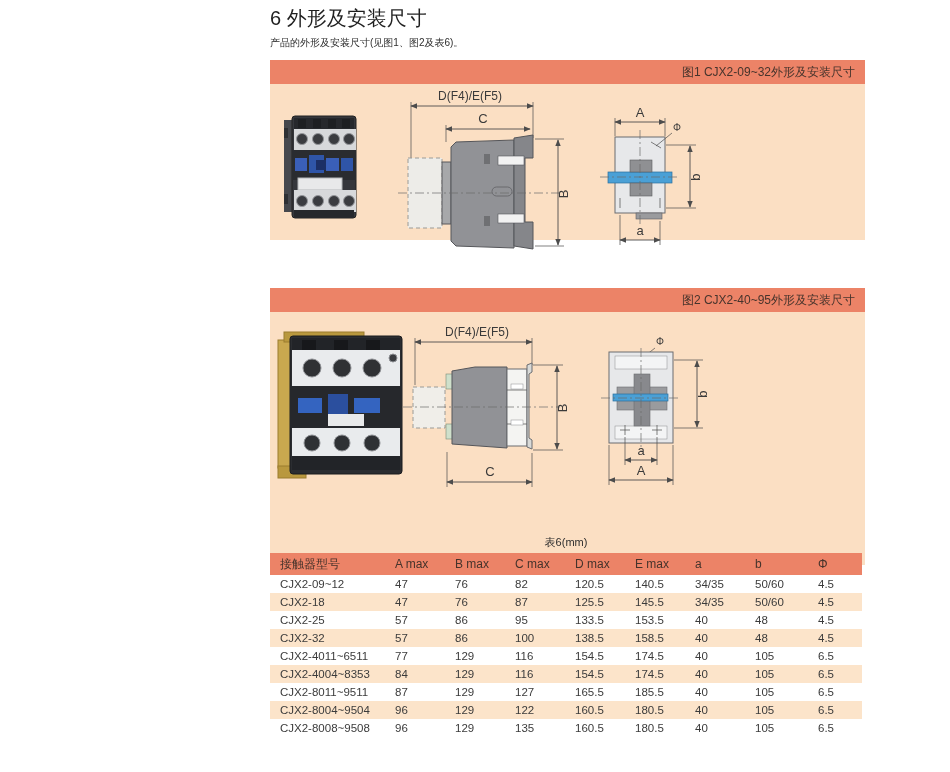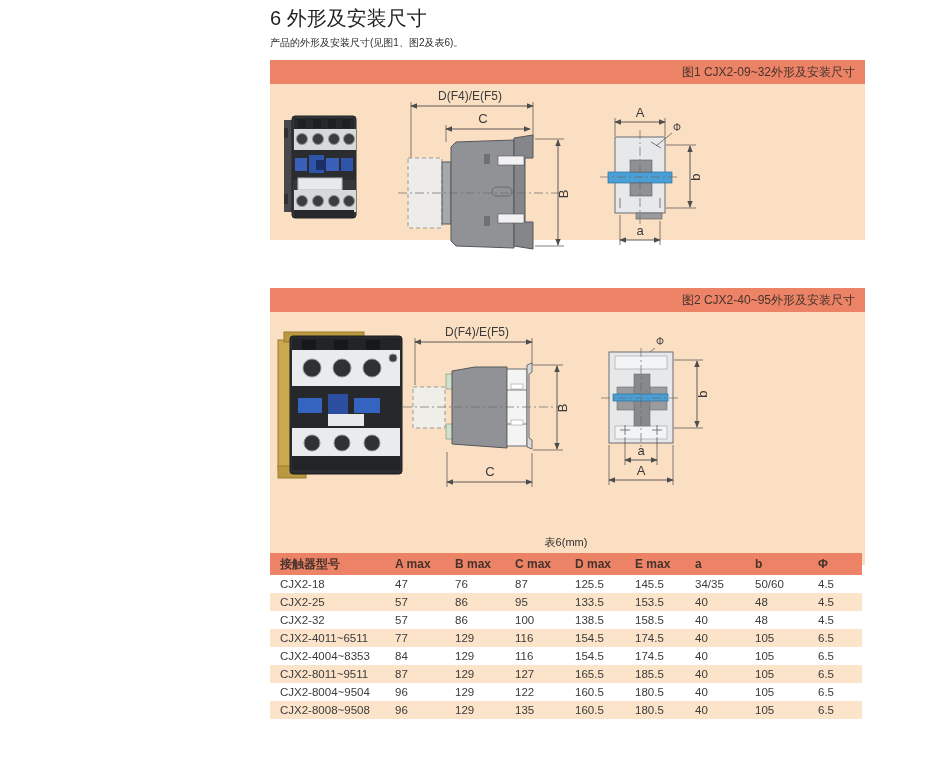--- a/index.html
+++ b/index.html
@@ -15,21 +15,21 @@
   .panel-body{position:relative;text-align:right;}
   .panel-body svg{display:block;}
   svg text{font-family:"Liberation Sans","DejaVu Sans",sans-serif;fill:#3a3a3a;}
   .dim{stroke:#4c4c4c;stroke-width:0.9;fill:none;}
   .ext{stroke:#4c4c4c;stroke-width:0.7;fill:none;}
   .cline{stroke:#6a6a6a;stroke-width:0.7;fill:none;stroke-dasharray:9 3 2 3;}
   .tbl-note{position:absolute;left:270px;top:535px;width:592px;text-align:center;
     font-size:11px;color:#2e2e2e;}
   table.dims{position:absolute;left:270px;top:553px;width:592px;border-collapse:collapse;
     table-layout:fixed;font-size:11.5px;color:#3b3b3b;}
-  table.dims th{background:#ec8367;color:#45332b;font-weight:bold;font-size:12px;
+  table.dims th{background:#ec8367;color:#45332b;font-weight:normal;font-size:12px;
     height:22px;text-align:left;padding:0;}
   table.dims td{height:18px;text-align:left;padding:0;}
   table.dims th:first-child,table.dims td:first-child{padding-left:10px;}
   table.dims tbody tr:nth-child(even){background:#fce4ca;}
 </style>
 </head>
 <body>
 
 <div class="page">
 
@@ -247,20 +247,31 @@
           <th>C max</th>
           <th>D max</th>
           <th>E max</th>
           <th>a</th>
           <th>b</th>
           <th>Φ</th>
         </tr>
     </thead>
     <tbody>
         <tr>
+          <td>CJX2-09~12</td>
+          <td>47</td>
+          <td>76</td>
+          <td>82</td>
+          <td>120.5</td>
+          <td>140.5</td>
+          <td>34/35</td>
+          <td>50/60</td>
+          <td>4.5</td>
+        </tr>
+        <tr>
           <td>CJX2-18</td>
           <td>47</td>
           <td>76</td>
           <td>87</td>
           <td>125.5</td>
           <td>145.5</td>
           <td>34/35</td>
           <td>50/60</td>
           <td>4.5</td>
         </tr>

